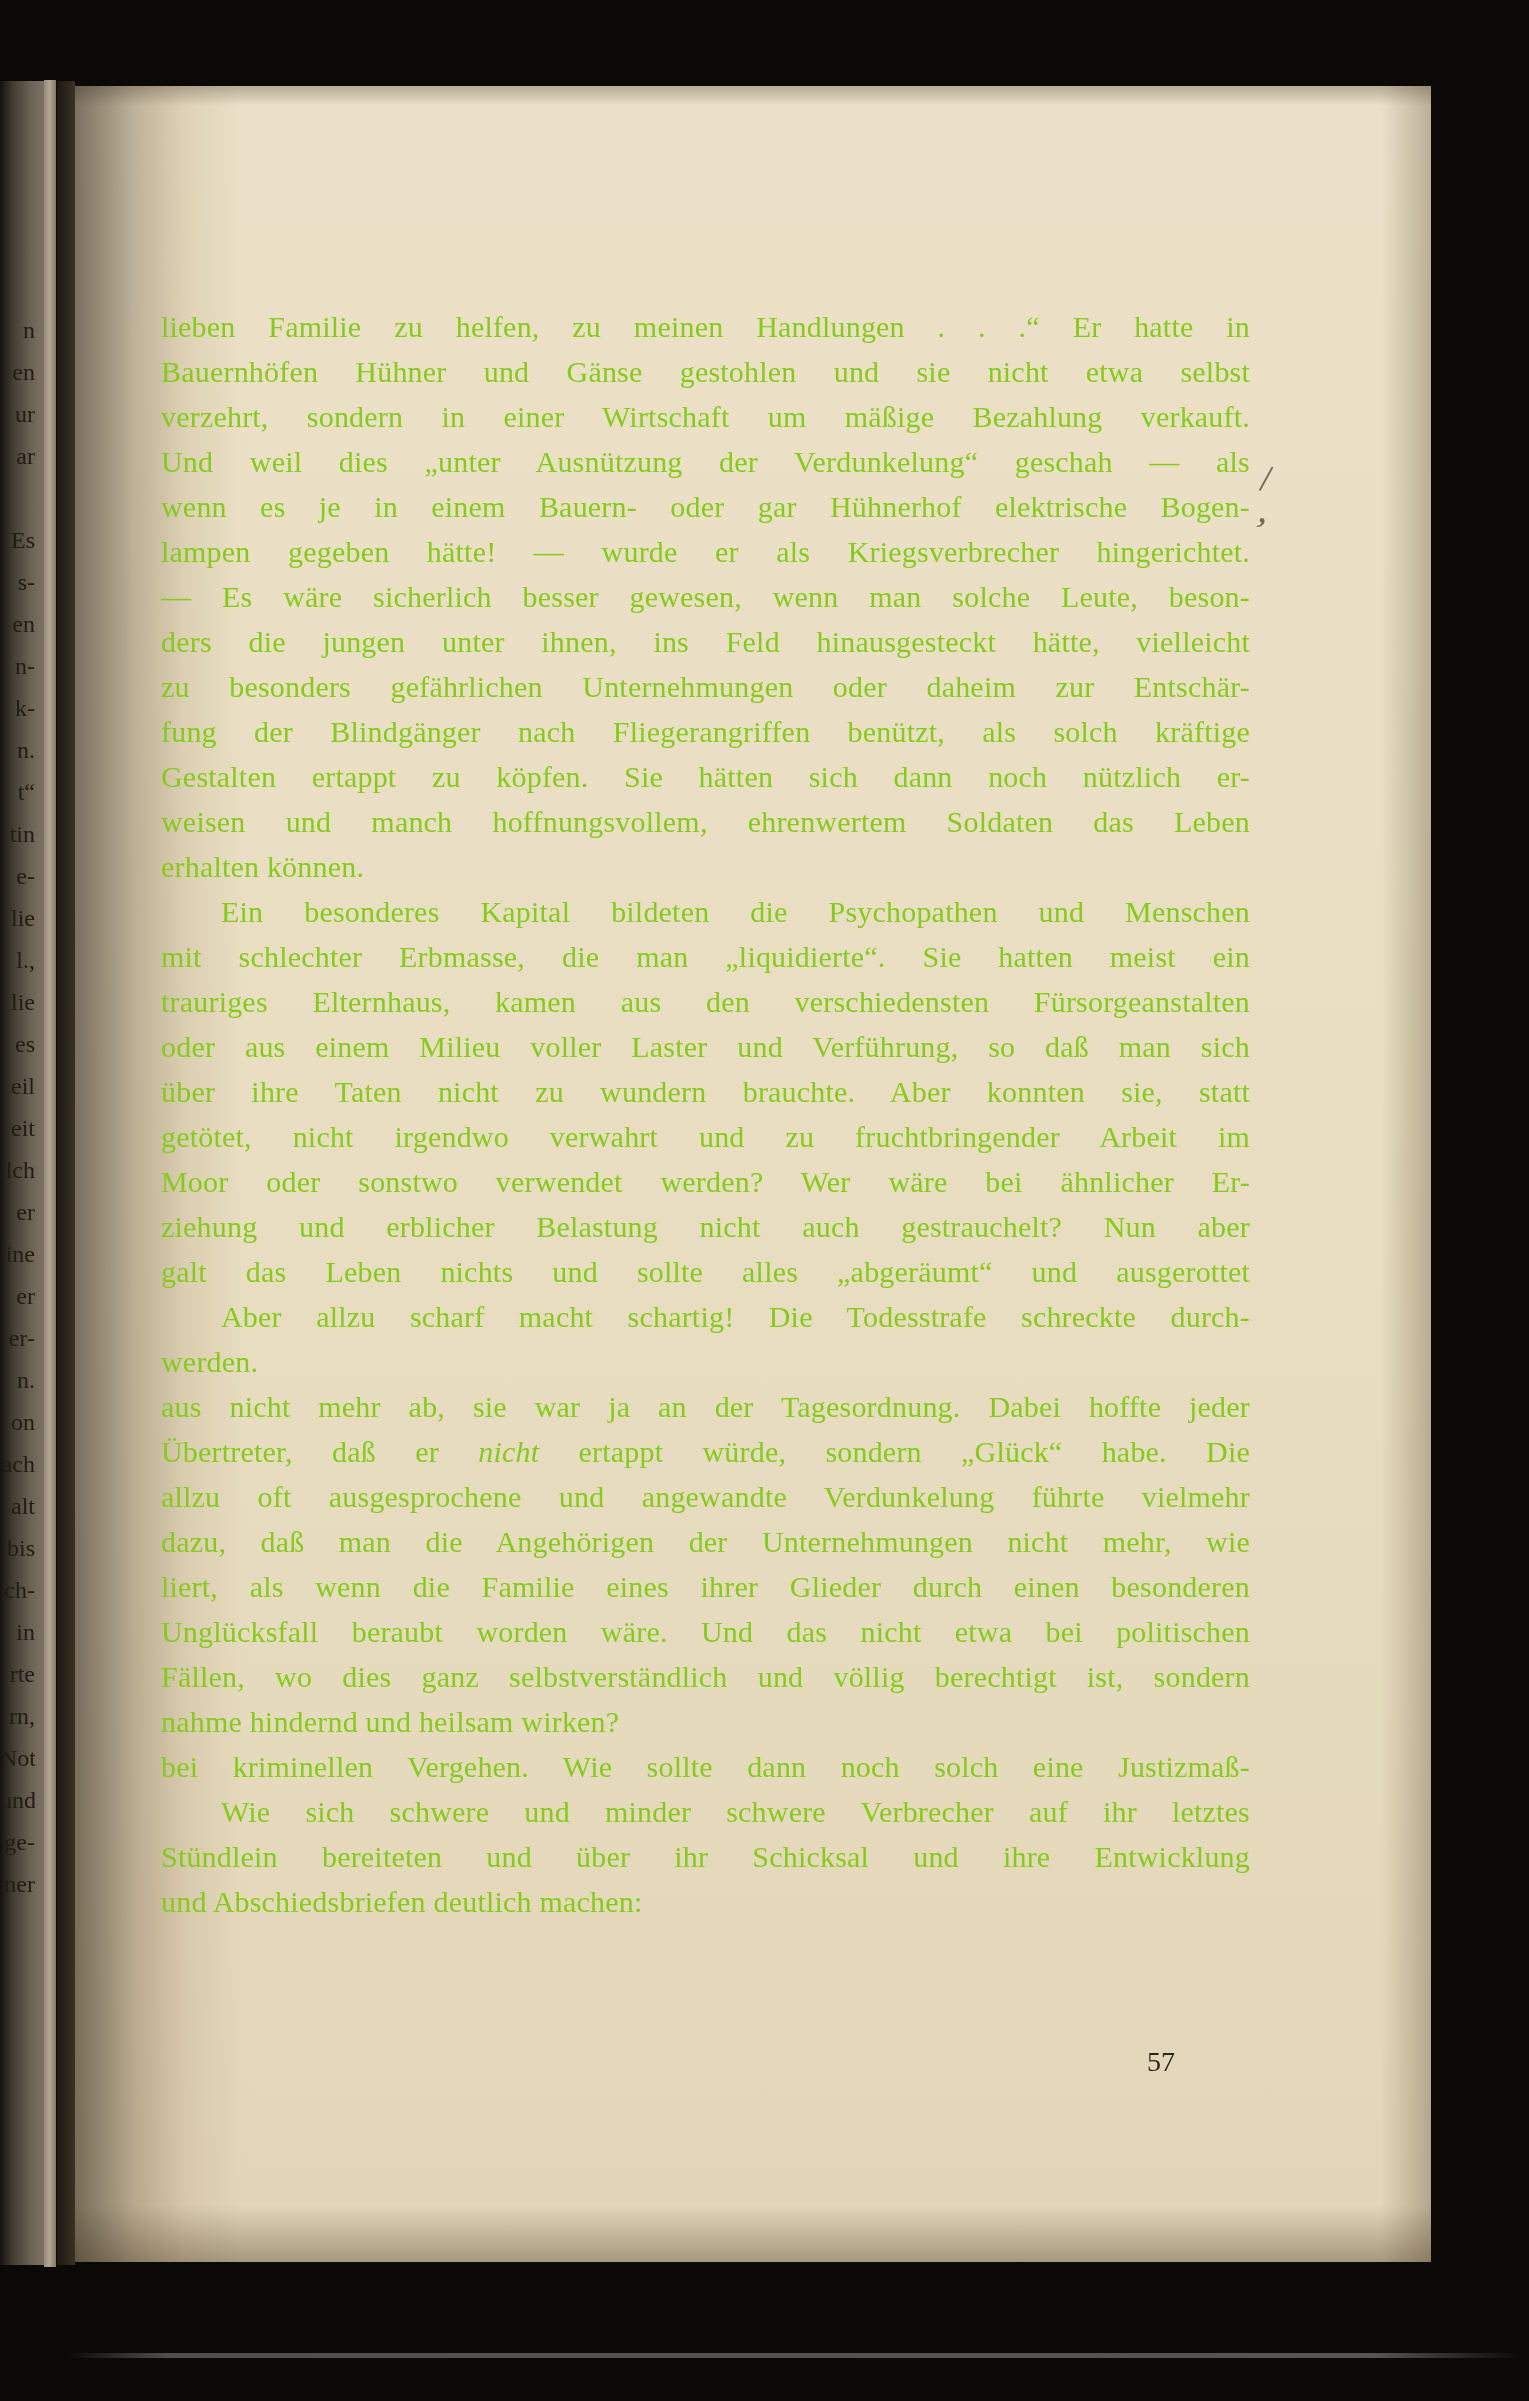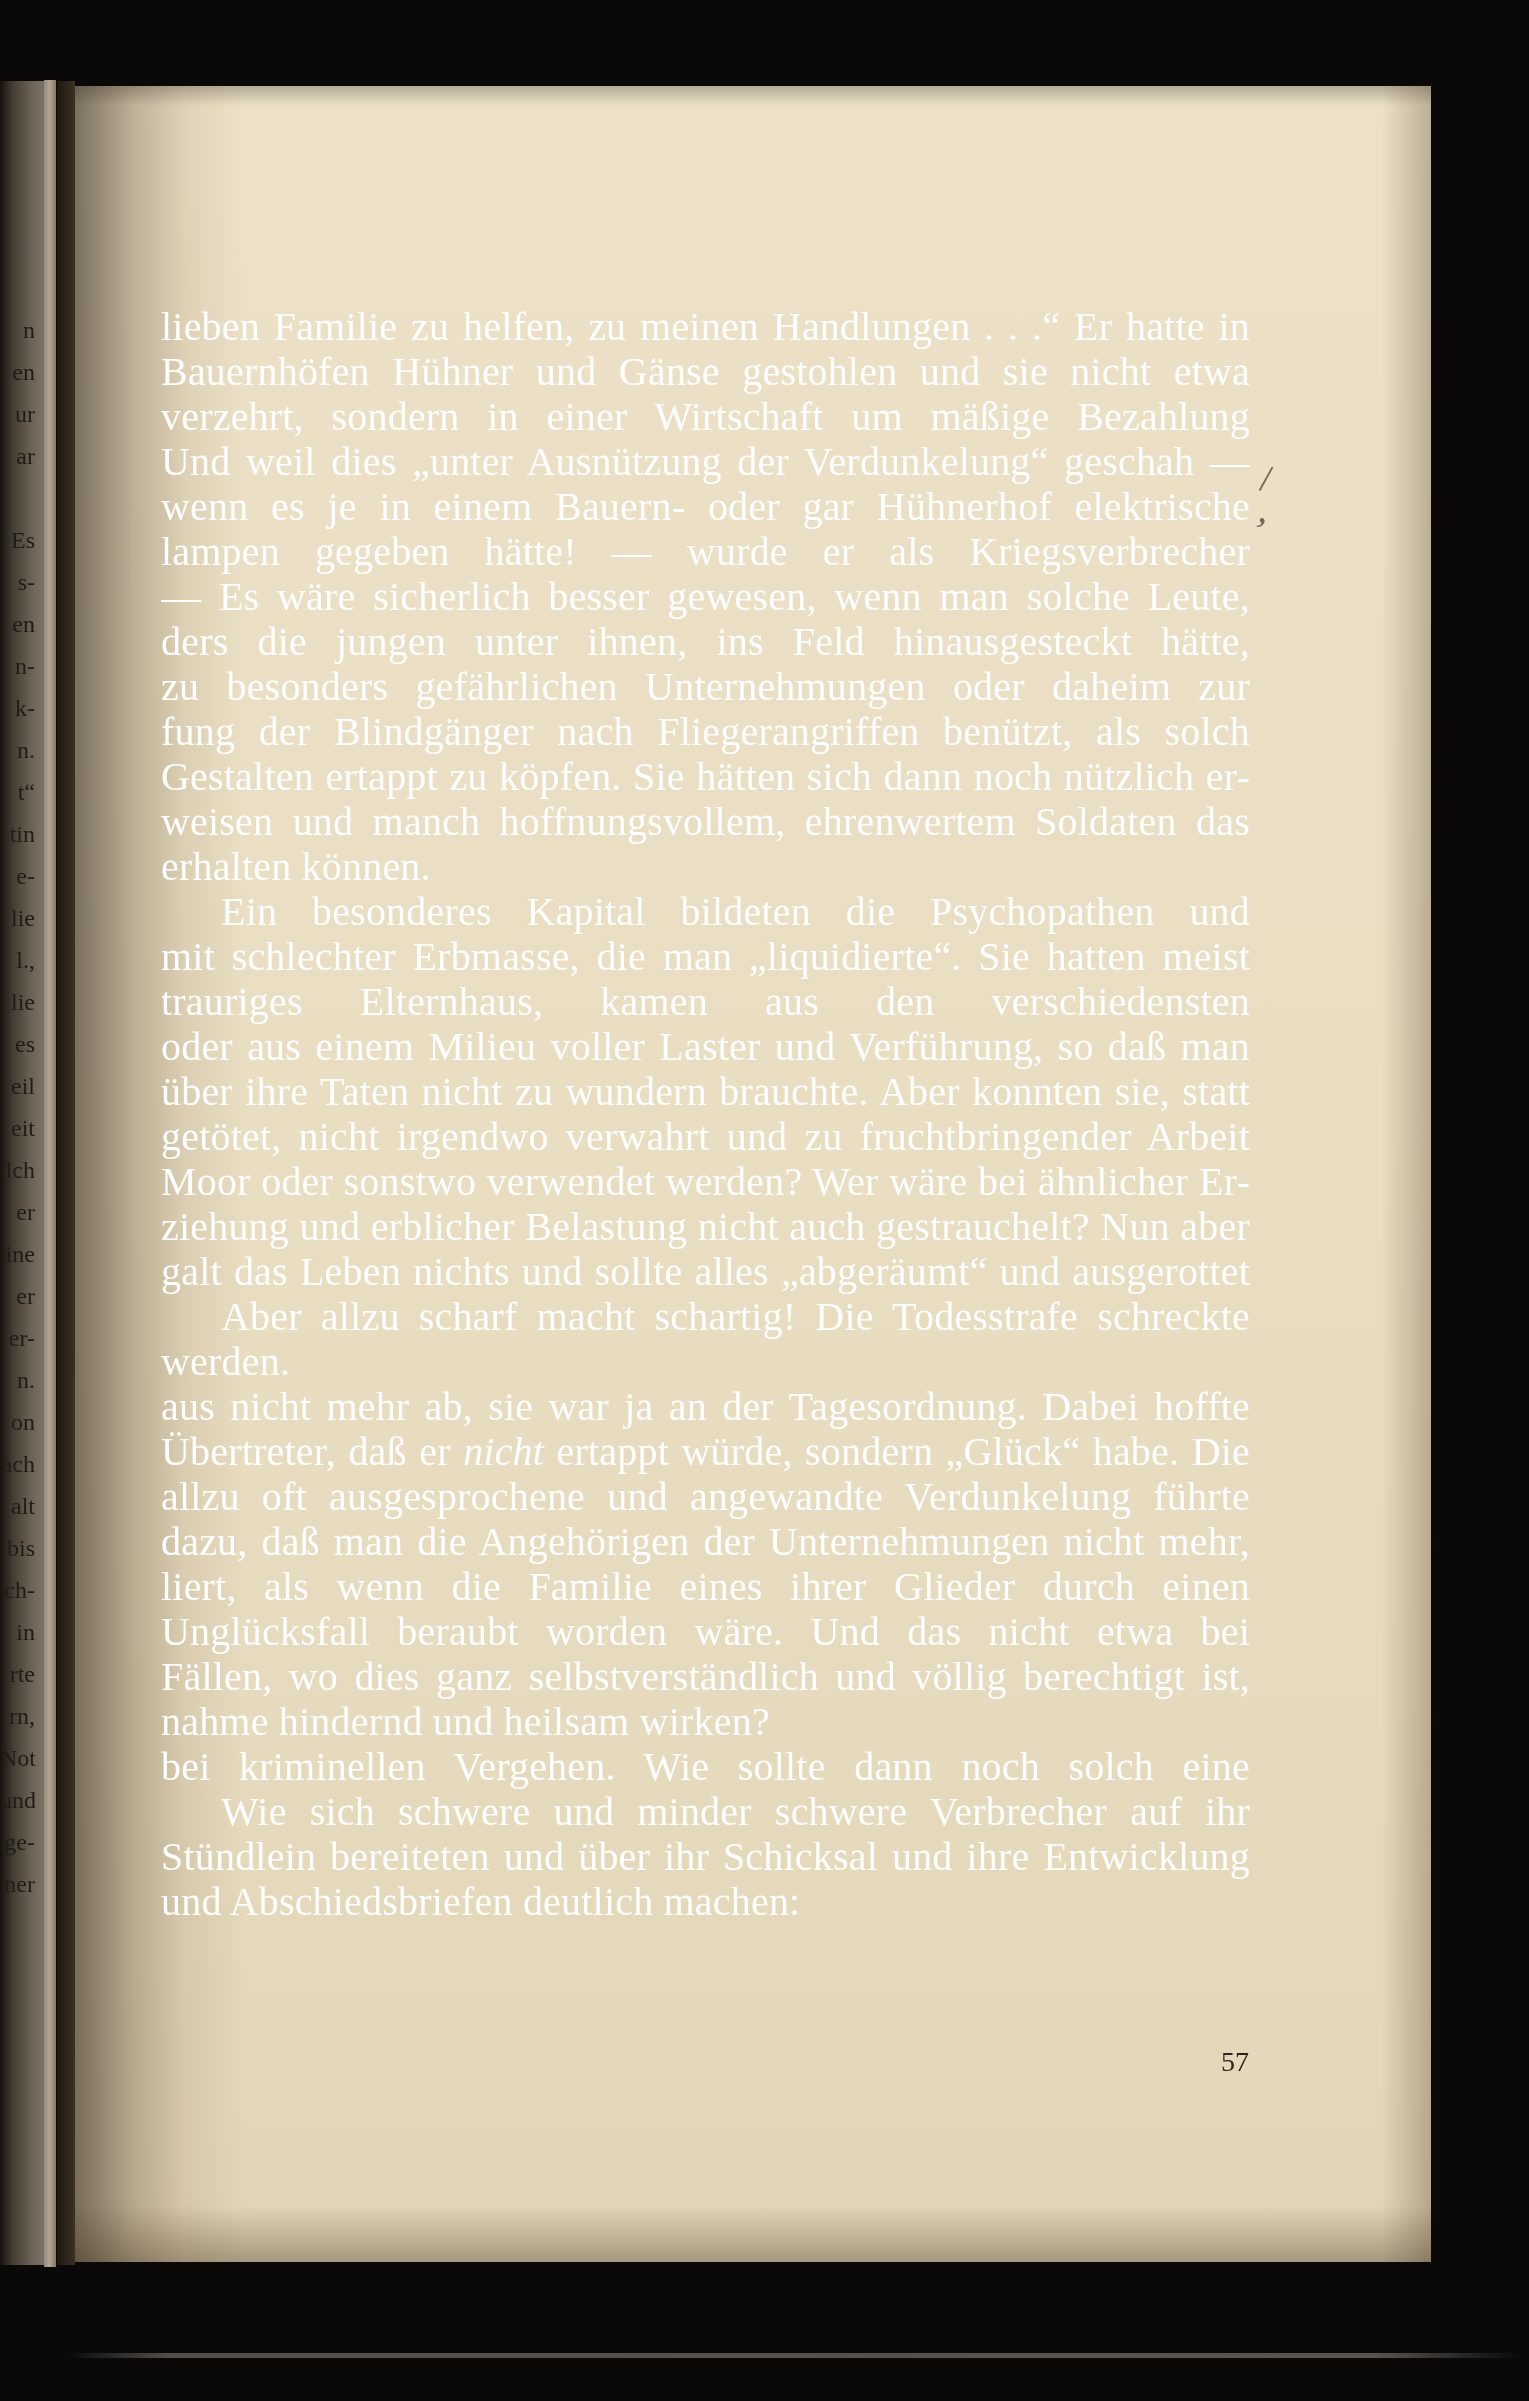--- a/index.html
+++ b/index.html
@@ -49,34 +49,34 @@
   
   .fragments {
     position:absolute; left:0; top:309px; width:35px;
     font-size:24px; color:#211c15; text-align:right;
   }
   .frag { height:42px; line-height:42px; overflow:hidden; }
 
   
   .text-block {
     position:absolute; left:161px; top:304px; width:1089px;
-    font-size:40px; line-height:45px; color:#ffffff;
+    font-size:30px; line-height:45px; color:#84cc16;
     letter-spacing:0.2px;
   }
   .line {
     height:45px; overflow:hidden;
     text-align:justify; text-align-last:justify;
   }
   .line.last { text-align-last:left; }
   .line.indent { text-indent:60px; }
   .line em { }
 
   .page-number {
     position:absolute; left:1147px; top:2046px; width:102px;
-    text-align:right; font-size:28px; color:#2a241d;
+    font-size:28px; color:#2a241d;
   }
 
   
   .pencil-mark { position:absolute; color:#746a5b; }
   .mark-slash { left:1261px; top:456px; font-size:38px; transform:rotate(10deg); }
   .mark-comma { left:1261px; top:486px; font-size:40px; transform:rotate(18deg); }
 
   
   .bottom-line {
     position:absolute; left:67px; top:2353px; width:1454px; height:4.6px;

